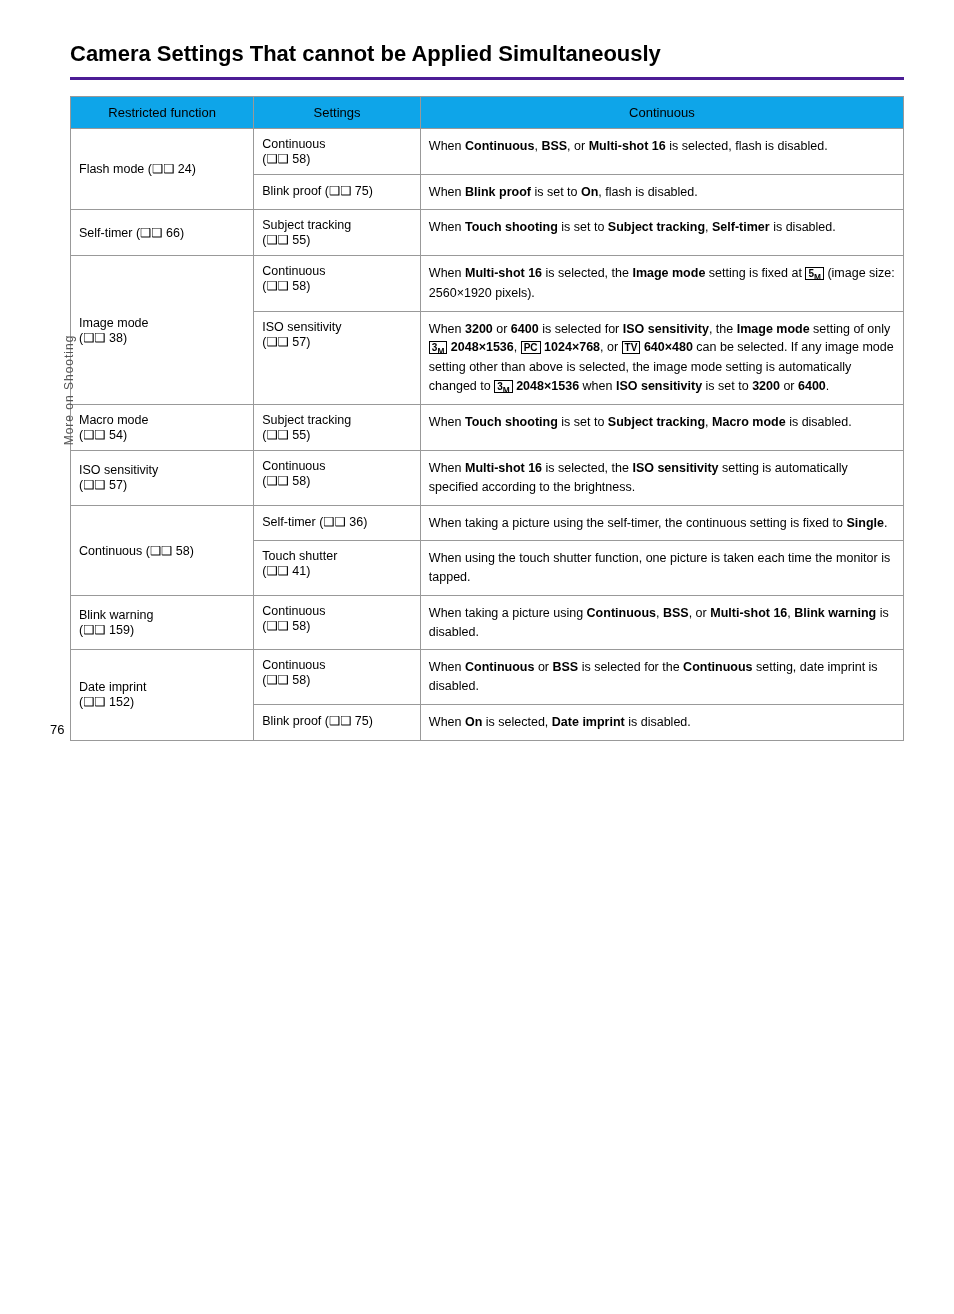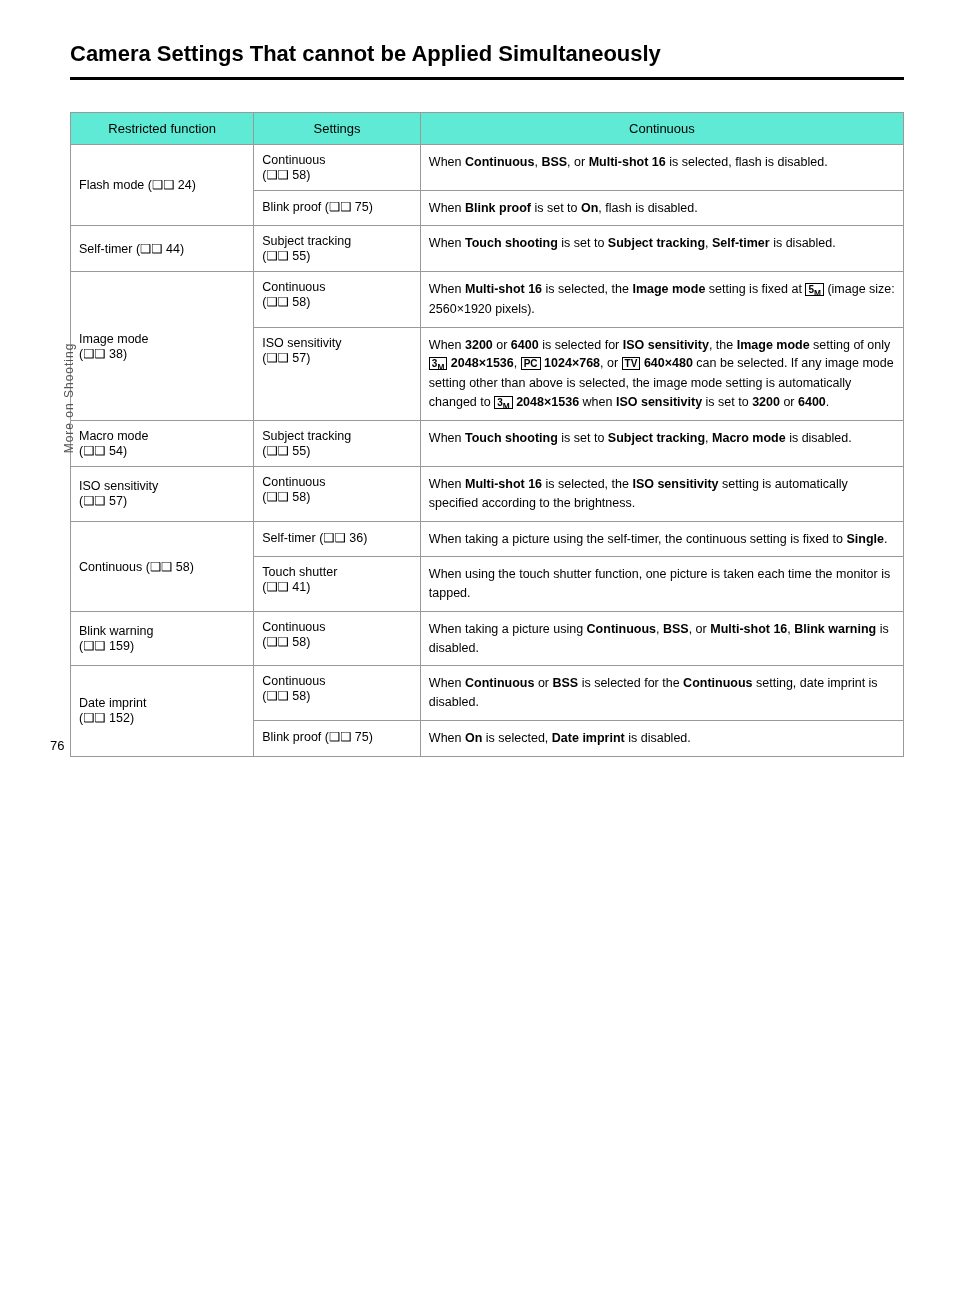--- a/index.html
+++ b/index.html
@@ -22,41 +22,41 @@
       top: 50%;
       transform: translateY(-50%) rotate(-90deg);
       font-size: 12px;
       color: #555;
       white-space: nowrap;
       letter-spacing: 1px;
     }
     h1 {
       font-size: 22px;
       font-weight: bold;
-      border-bottom: 3px solid #000000;
+      border-bottom: 3px solid #4c1d95;
       padding-bottom: 8px;
-      margin-bottom: 32px;
+      margin-bottom: 16px;
       line-height: 1.3;
     }
     .intro-text {
       font-size: 13px;
       margin-bottom: 16px;
     }
     table {
       width: 100%;
       border-collapse: collapse;
       font-size: 12.5px;
     }
     th, td {
       border: 1px solid #999;
       padding: 8px 8px;
       vertical-align: top;
     }
     thead th {
-      background: #5eead4;
+      background: #0ea5e9;
       text-align: center;
       font-weight: normal;
       font-size: 13px;
       padding: 8px;
     }
     .col-restricted {
       width: 22%;
     }
     .col-setting {
       width: 20%;
@@ -103,21 +103,21 @@
     <tr>
           <td class="cell-restricted" rowspan="2">Flash mode<span style="font-weight:normal;"> (❑❑ 24)</span></td>
           <td class="cell-setting">Continuous<br>(❑❑ 58)</td>
           <td class="cell-desc">When <b>Continuous</b>, <b>BSS</b>, or <b>Multi-shot 16</b> is selected, flash is disabled.</td>
         </tr>
         <tr>
           <td class="cell-setting">Blink proof (❑❑ 75)</td>
           <td class="cell-desc">When <b>Blink proof</b> is set to <b>On</b>, flash is disabled.</td>
         </tr>
         <tr>
-          <td class="cell-restricted" rowspan="1">Self-timer<span style="font-weight:normal;"> (❑❑ 44)</span></td>
+          <td class="cell-restricted" rowspan="1">Self-timer<span style="font-weight:normal;"> (❑❑ 66)</span></td>
           <td class="cell-setting">Subject tracking<br>(❑❑ 55)</td>
           <td class="cell-desc">When <b>Touch shooting</b> is set to <b>Subject tracking</b>, <b>Self-timer</b> is disabled.</td>
         </tr>
         <tr>
           <td class="cell-restricted" rowspan="2">Image mode<br>(❑❑ 38)</td>
           <td class="cell-setting">Continuous<br>(❑❑ 58)</td>
           <td class="cell-desc">When <b>Multi-shot 16</b> is selected, the <b>Image mode</b> setting is fixed at <span style="font-weight:bold;border:1px solid #000;padding:0 2px;font-size:10px;">5<sub>M</sub></span> (image size: 2560×1920 pixels).</td>
         </tr>
         <tr>
           <td class="cell-setting">ISO sensitivity<br>(❑❑ 57)</td>

